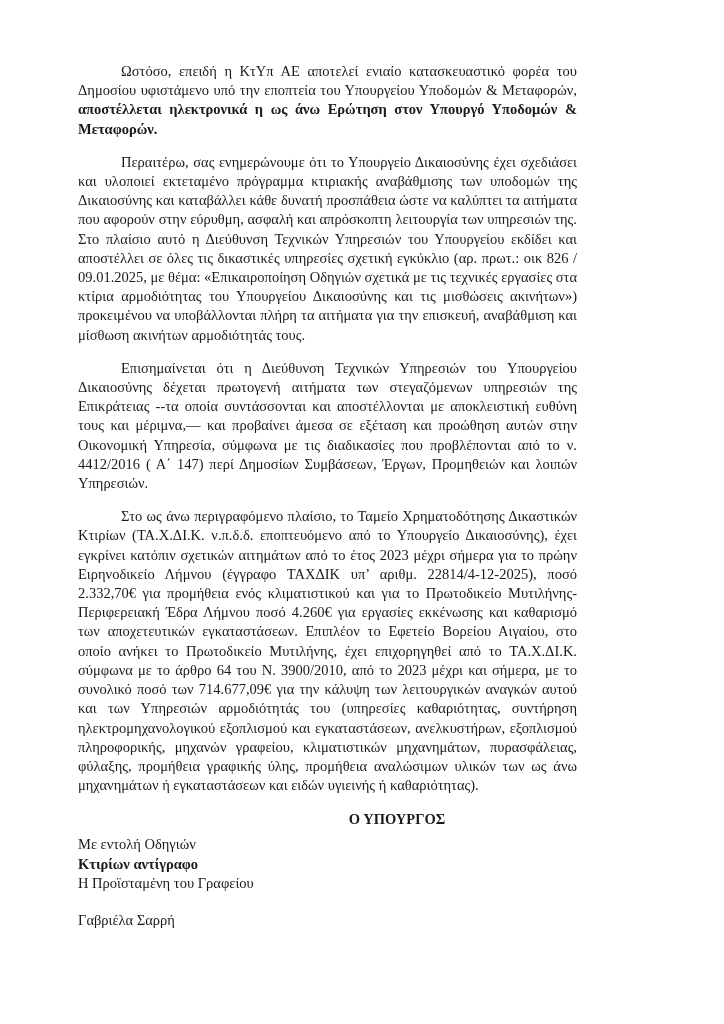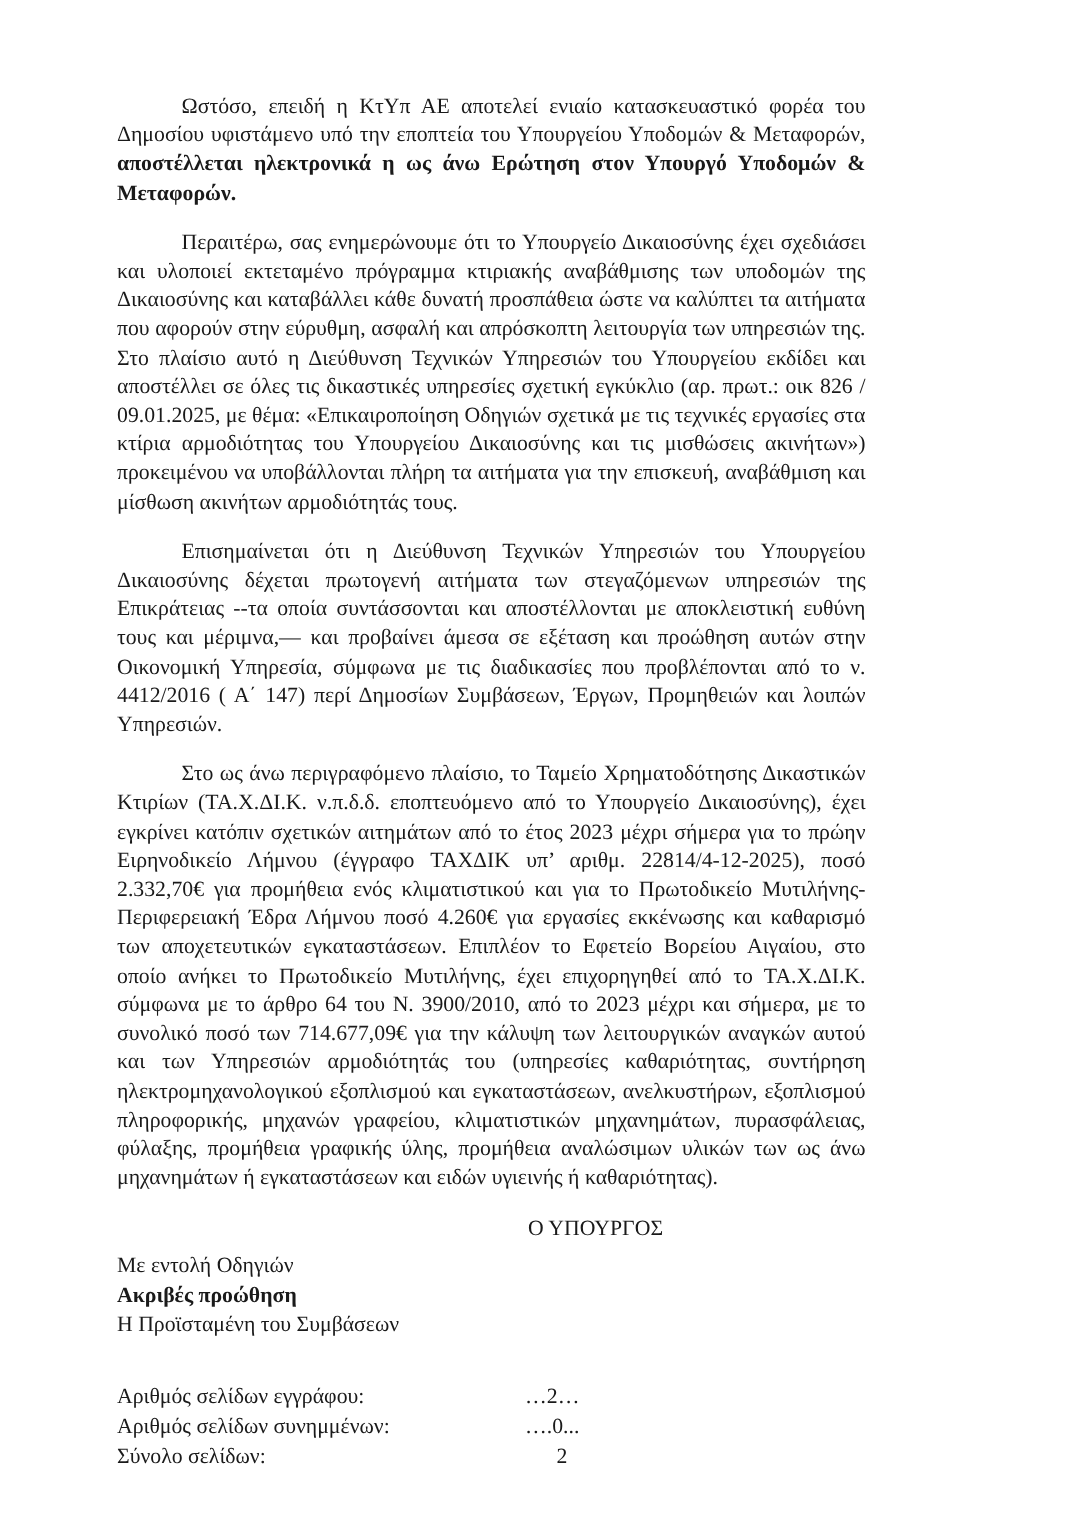--- a/index.html
+++ b/index.html
@@ -26,21 +26,21 @@
   .para {
     margin: 0 0 14px 0;
     text-align: justify;
     text-indent: 43px;
   }
   .bold { font-weight: bold; }
   .signature {
     width: 300px;
     margin: 12px 30px 0 auto;
     text-align: center;
-    font-weight: normal;
+    font-weight: bold;
     line-height: 21px;
   }
   .cert {
     margin-top: 5px;
     line-height: 19.2px;
   }
   .cert-name {
     margin-top: 18px;
   }
   .counts {
@@ -64,32 +64,19 @@
   <p class="para"><span>Επισημαίνεται ότι η Διεύθυνση Τεχνικών Υπηρεσιών του Υπουργείου Δικαιοσύνης δέχεται πρωτογενή αιτήματα των στεγαζόμενων υπηρεσιών της Επικράτειας  --τα οποία συντάσσονται και αποστέλλονται με αποκλειστική ευθύνη τους και μέριμνα,— και προβαίνει άμεσα σε εξέταση και προώθηση αυτών στην Οικονομική Υπηρεσία, σύμφωνα με τις διαδικασίες που προβλέπονται από το ν. 4412/2016 ( Α΄ 147) περί Δημοσίων Συμβάσεων, Έργων, Προμηθειών και λοιπών Υπηρεσιών.</span></p>
 
   <p class="para"><span>Στο ως άνω περιγραφόμενο πλαίσιο, το Ταμείο Χρηματοδότησης Δικαστικών Κτιρίων (ΤΑ.Χ.ΔΙ.Κ. ν.π.δ.δ. εποπτευόμενο από το Υπουργείο Δικαιοσύνης), έχει εγκρίνει κατόπιν σχετικών αιτημάτων από το έτος 2023 μέχρι σήμερα για το πρώην Ειρηνοδικείο Λήμνου (έγγραφο ΤΑΧΔΙΚ υπ’ αριθμ. 22814/4-12-2025), ποσό 2.332,70€ για προμήθεια ενός κλιματιστικού και για το Πρωτοδικείο Μυτιλήνης-Περιφερειακή Έδρα Λήμνου ποσό 4.260€ για εργασίες εκκένωσης και καθαρισμό των αποχετευτικών εγκαταστάσεων. Επιπλέον το Εφετείο Βορείου Αιγαίου, στο οποίο ανήκει το Πρωτοδικείο Μυτιλήνης, έχει επιχορηγηθεί από το ΤΑ.Χ.ΔΙ.Κ. σύμφωνα με το άρθρο 64 του Ν. 3900/2010, από το 2023 μέχρι και σήμερα, με το συνολικό ποσό των 714.677,09€ για την κάλυψη των λειτουργικών αναγκών αυτού και των Υπηρεσιών αρμοδιότητάς του (υπηρεσίες καθαριότητας, συντήρηση ηλεκτρομηχανολογικού εξοπλισμού και εγκαταστάσεων, ανελκυστήρων, εξοπλισμού πληροφορικής, μηχανών γραφείου, κλιματιστικών μηχανημάτων, πυρασφάλειας, φύλαξης, προμήθεια γραφικής ύλης, προμήθεια αναλώσιμων υλικών των ως άνω μηχανημάτων ή εγκαταστάσεων και ειδών υγιεινής ή καθαριότητας).</span></p>
 
   <div class="signature">
     <div>Ο ΥΠΟΥΡΓΟΣ</div>
   </div>
 
   <div class="cert">
     <div>Με εντολή Οδηγιών</div>
-    <div class="bold">Ακριβές προώθηση</div>
-    <div>Η Προϊσταμένη του Συμβάσεων</div>
+    <div class="bold">Κτιρίων αντίγραφο</div>
+    <div>Η Προϊσταμένη του Γραφείου</div>
+    <div class="cert-name">Γαβριέλα Σαρρή</div>
   </div>
 
-  <div class="counts">
-    <div class="pc-row">
-      <span class="pc-label">Αριθμός σελίδων εγγράφου:</span>
-      <span class="pc-value">…2…</span>
-    </div>
-    <div class="pc-row">
-      <span class="pc-label">Αριθμός σελίδων συνημμένων:</span>
-      <span class="pc-value">….0...</span>
-    </div>
-    <div class="pc-row">
-      <span class="pc-label">Σύνολο σελίδων:</span>
-      <span class="pc-value">2</span>
-    </div>
-  </div>
 
 </div>
 
 </body></html>

